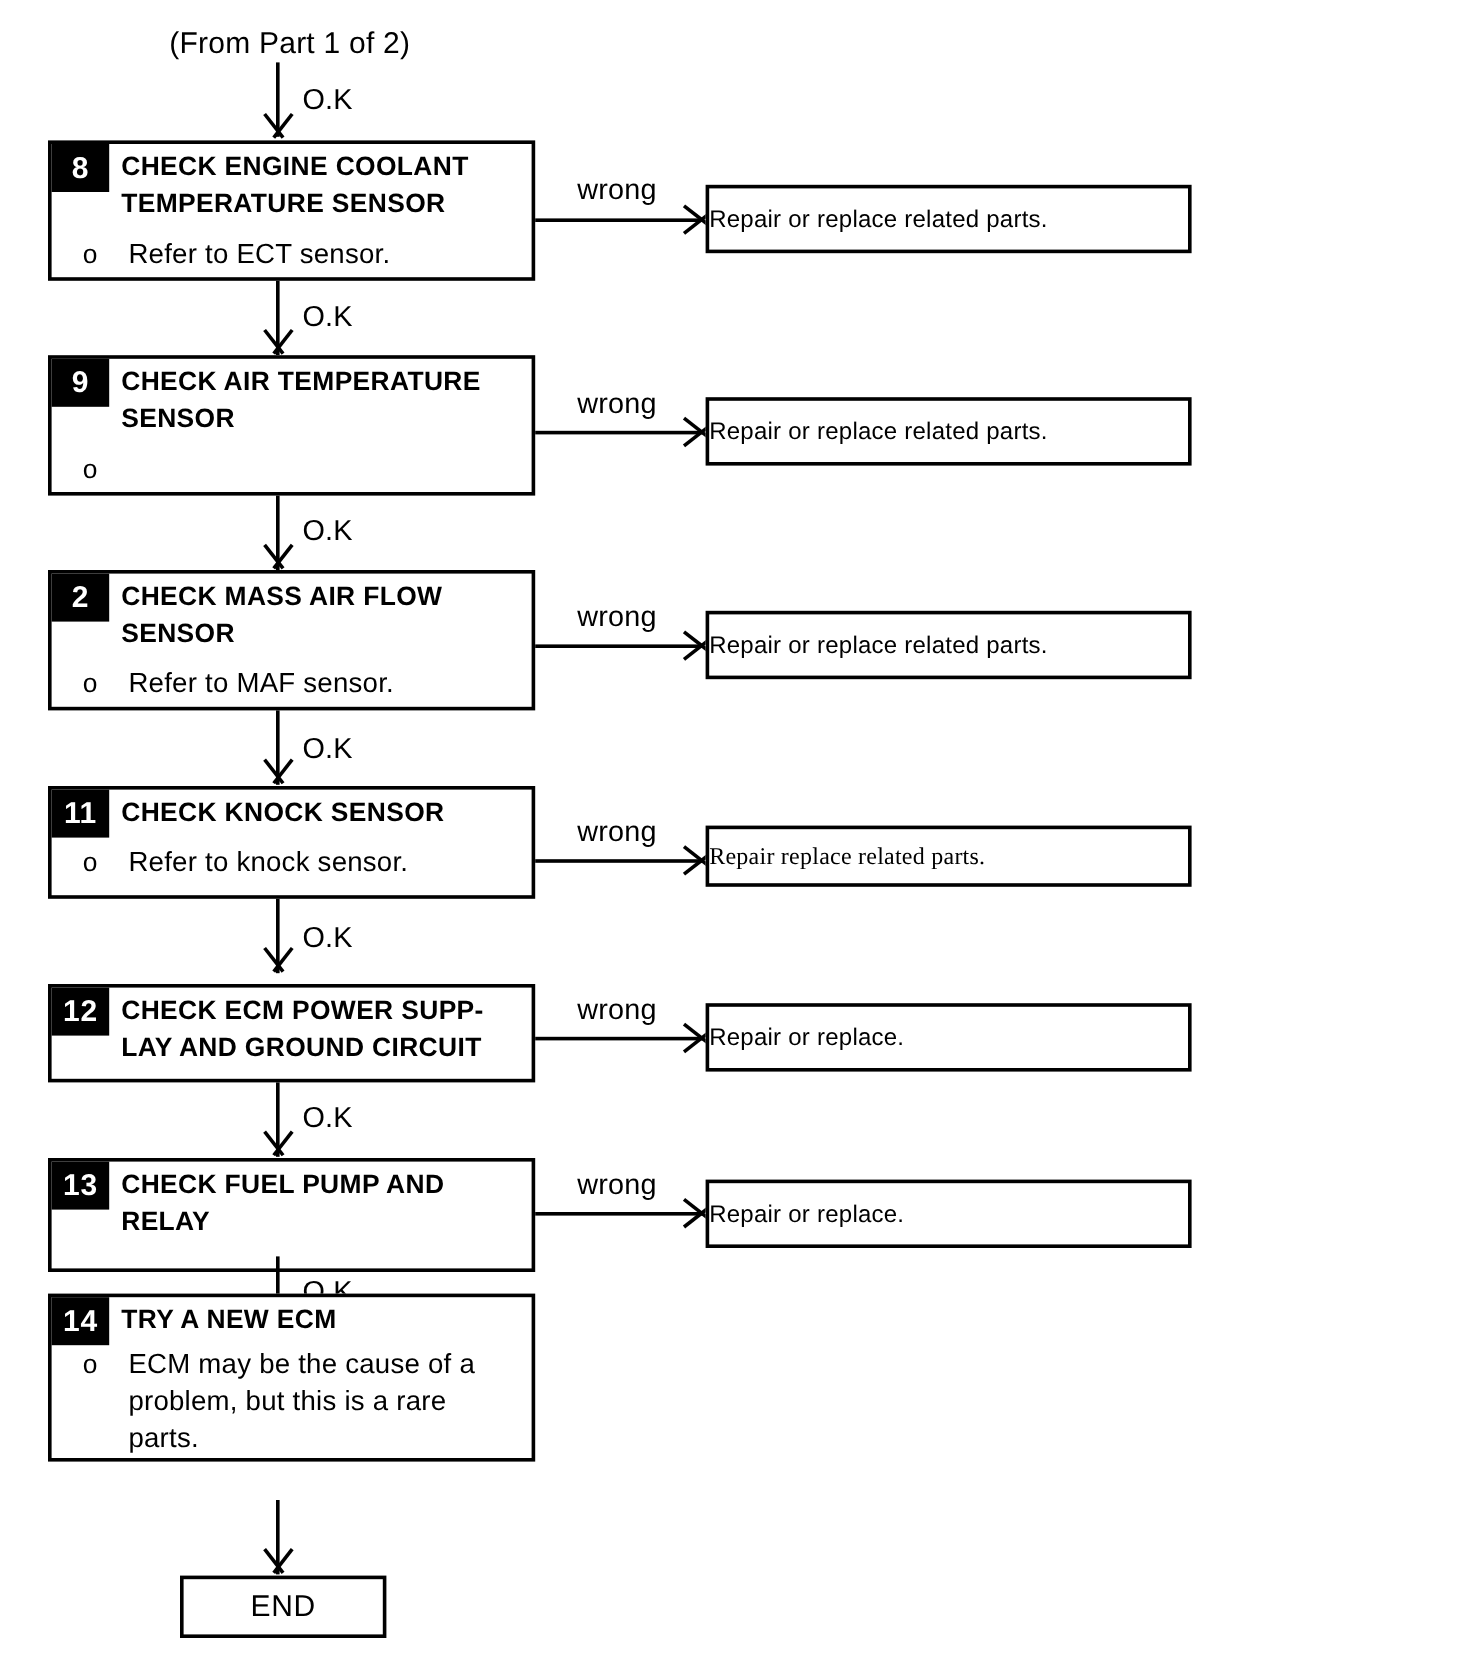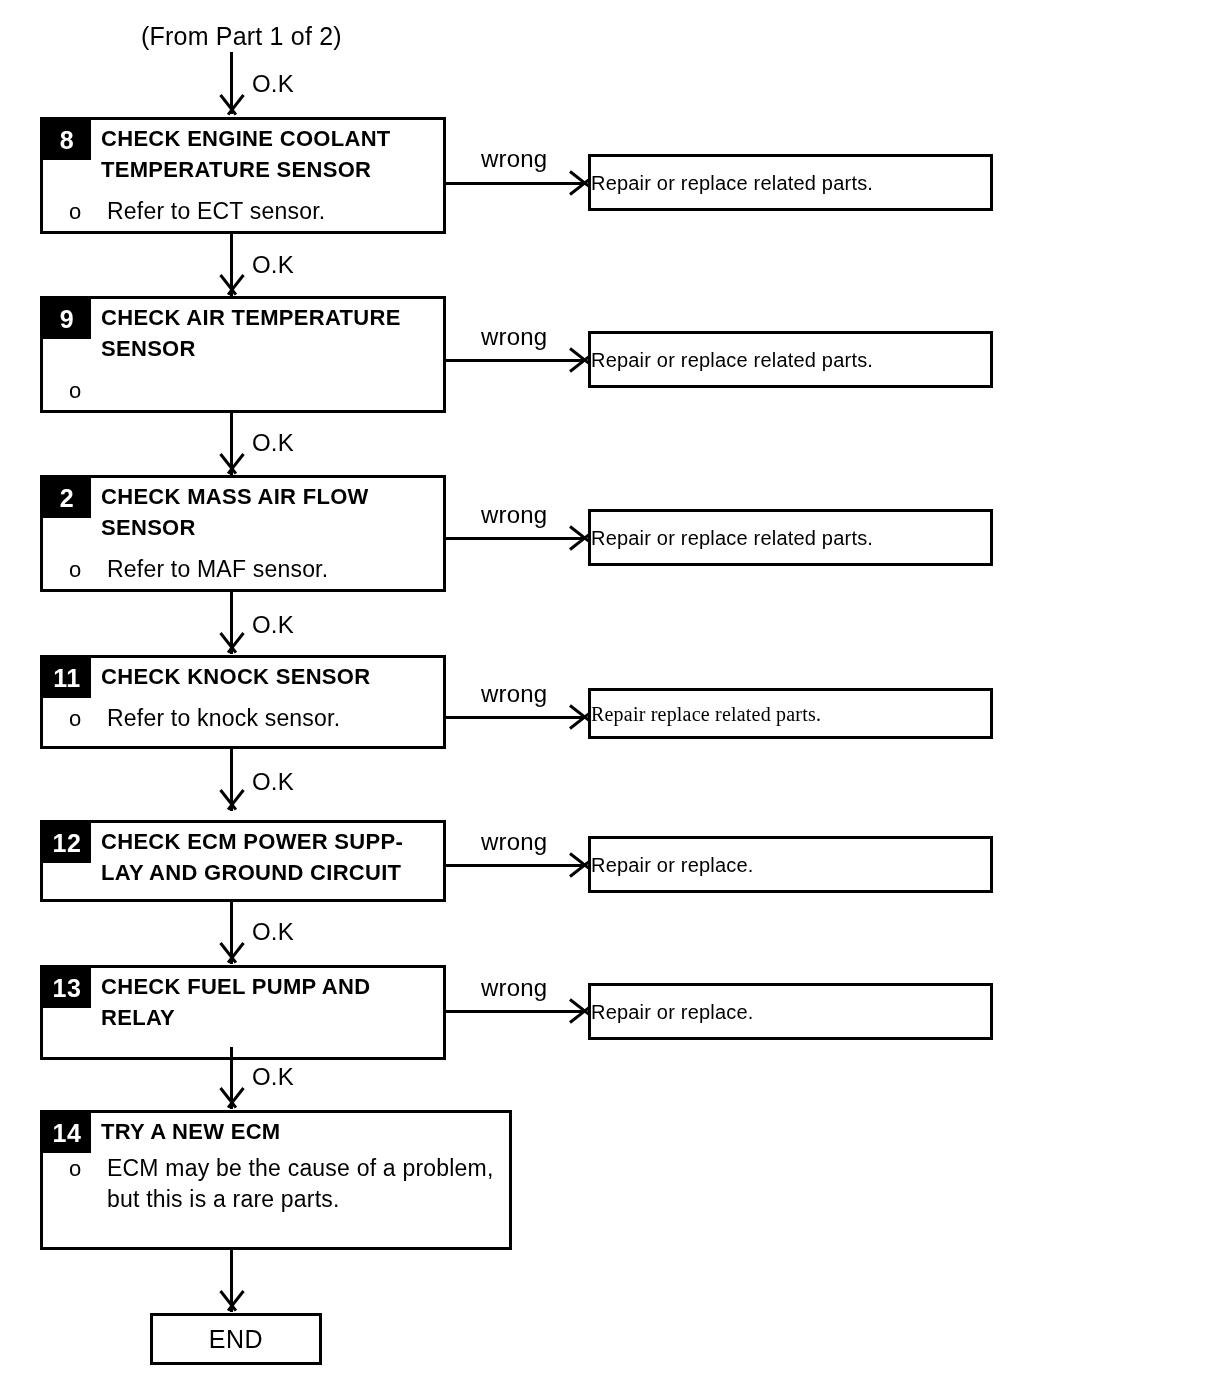--- a/index.html
+++ b/index.html
@@ -268,21 +268,21 @@
   <div class="h-line" style="left:446px; top:1010px; width:140px;"></div>
   <div class="arrow-right" style="left:570px; top:994px;"></div>
   <div class="edge-label" style="left:481px; top:975px;">wrong</div>
   <div class="result-box" style="left:588px; top:983px; width:405px; height:57px;">
     <div class="result-text">Repair or replace.</div>
   </div>
   <div class="v-line" style="left:230px; top:1047px; height:62px;"></div>
   <div class="arrow-down" style="left:215px; top:1088px;"></div>
   <div class="edge-label" style="left:252px; top:1064px;">O.K</div>
 
-  <div class="step-box" style="left:40px; top:1110px; width:472px; height:140px;">
+  <div class="step-box" style="left:40px; top:1078px; width:406px; height:140px;">
     <div class="step-badge">14</div>
     <div class="step-title">TRY A NEW ECM</div>
     <div class="step-note" style="top:40px;">
       <span class="bullet">o</span>
       <span class="note-text">ECM may be the cause of a problem, but this is a rare parts.</span>
     </div>
   </div>
 
   <div class="v-line" style="left:230px; top:1250px; height:62px;"></div>
   <div class="arrow-down" style="left:215px; top:1291px;"></div>

